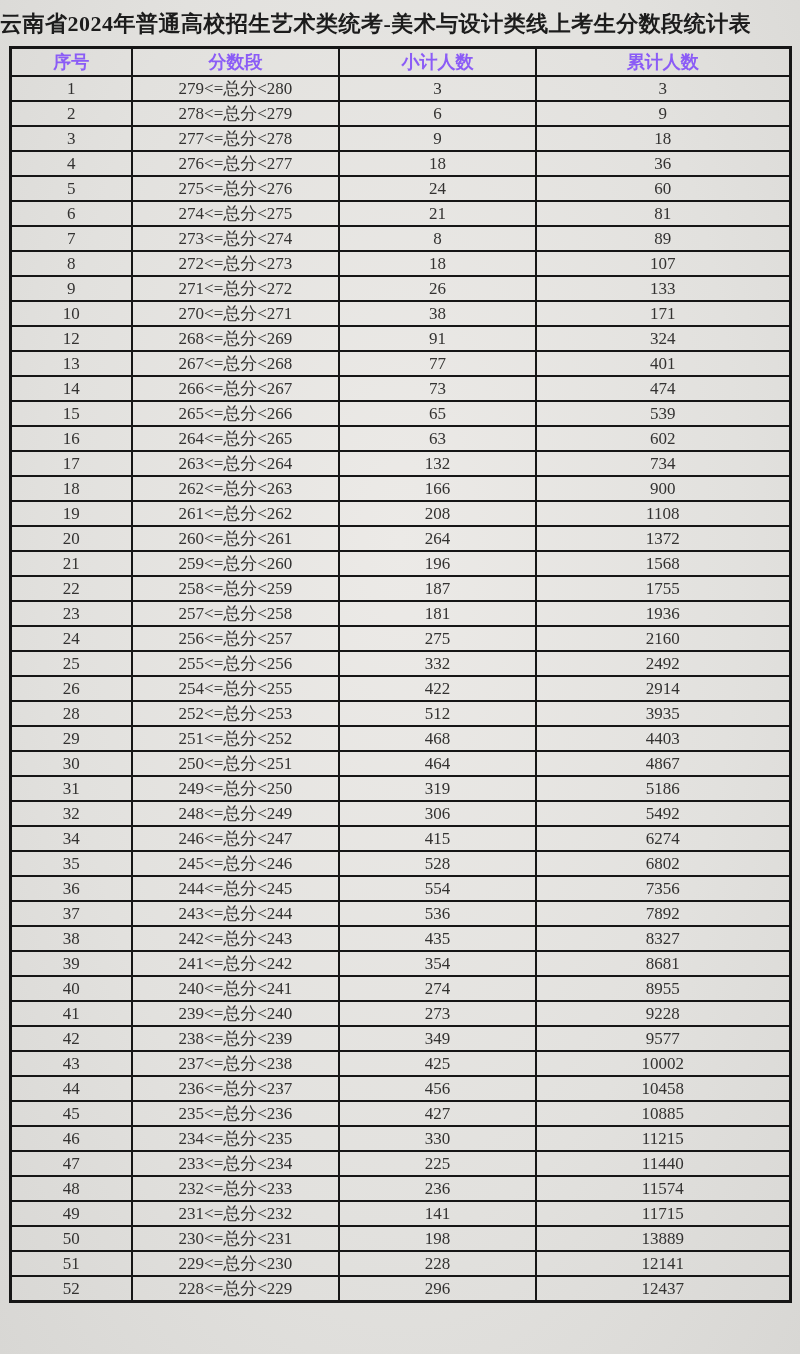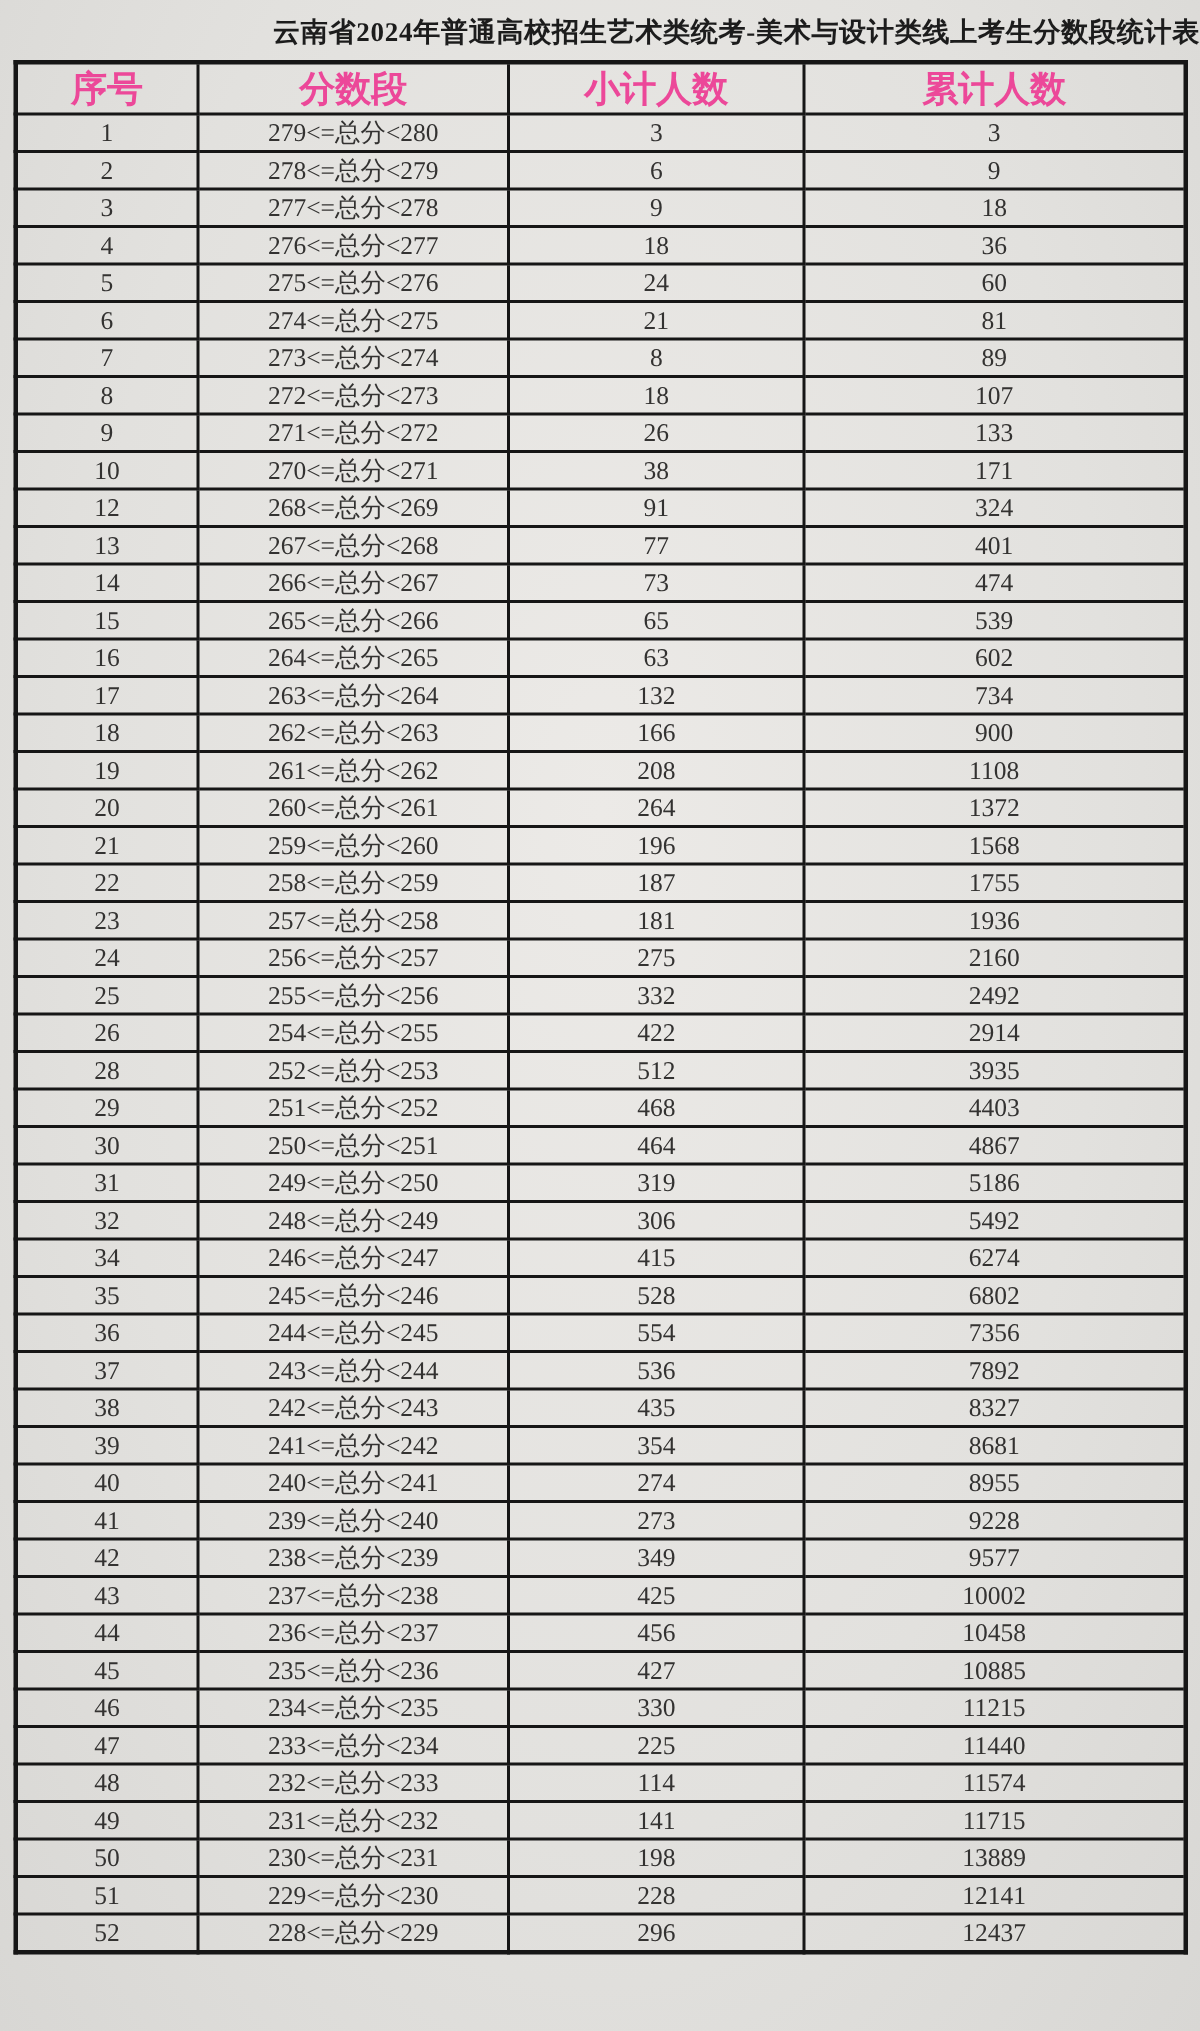--- a/index.html
+++ b/index.html
@@ -9,22 +9,22 @@
   body {
     width: 800px;
     height: 1354px;
     background: radial-gradient(ellipse at 50% 40%, #eceae7 0%, #e2e1de 60%, #d8d7d4 100%);
     font-family: "Liberation Serif", "DejaVu Serif", serif;
     color: #2b2b2b;
     overflow: hidden;
   }
   .page-title {
     width: 100%;
-    text-align: right;
-    font-size: 18px;
+    text-align: left;
+    font-size: 22px;
     font-weight: bold;
     color: #1c1c1c;
     padding-top: 9px;
     letter-spacing: 0.5px;
   }
   table.score-table {
     margin: 7px auto 0 auto;
     width: 780px;
     border-collapse: collapse;
     table-layout: fixed;
@@ -37,23 +37,23 @@
   th, td {
     border: 2px solid #161616;
     text-align: center;
     vertical-align: middle;
     padding: 0;
     overflow: hidden;
     white-space: nowrap;
   }
   th {
     height: 26px;
-    font-size: 24px;
+    font-size: 18px;
     font-weight: bold;
-    color: #ec4899;
+    color: #8b5cf6;
   }
   td {
     height: 21.6px;
     font-size: 17px;
     font-weight: normal;
     color: #333231;
   }
 </style>
 </head>
 <body>
@@ -336,21 +336,21 @@
   </tr>
       <tr>
     <td>47</td>
     <td>233&lt;=总分&lt;234</td>
     <td>225</td>
     <td>11440</td>
   </tr>
       <tr>
     <td>48</td>
     <td>232&lt;=总分&lt;233</td>
-    <td>114</td>
+    <td>236</td>
     <td>11574</td>
   </tr>
       <tr>
     <td>49</td>
     <td>231&lt;=总分&lt;232</td>
     <td>141</td>
     <td>11715</td>
   </tr>
       <tr>
     <td>50</td>

